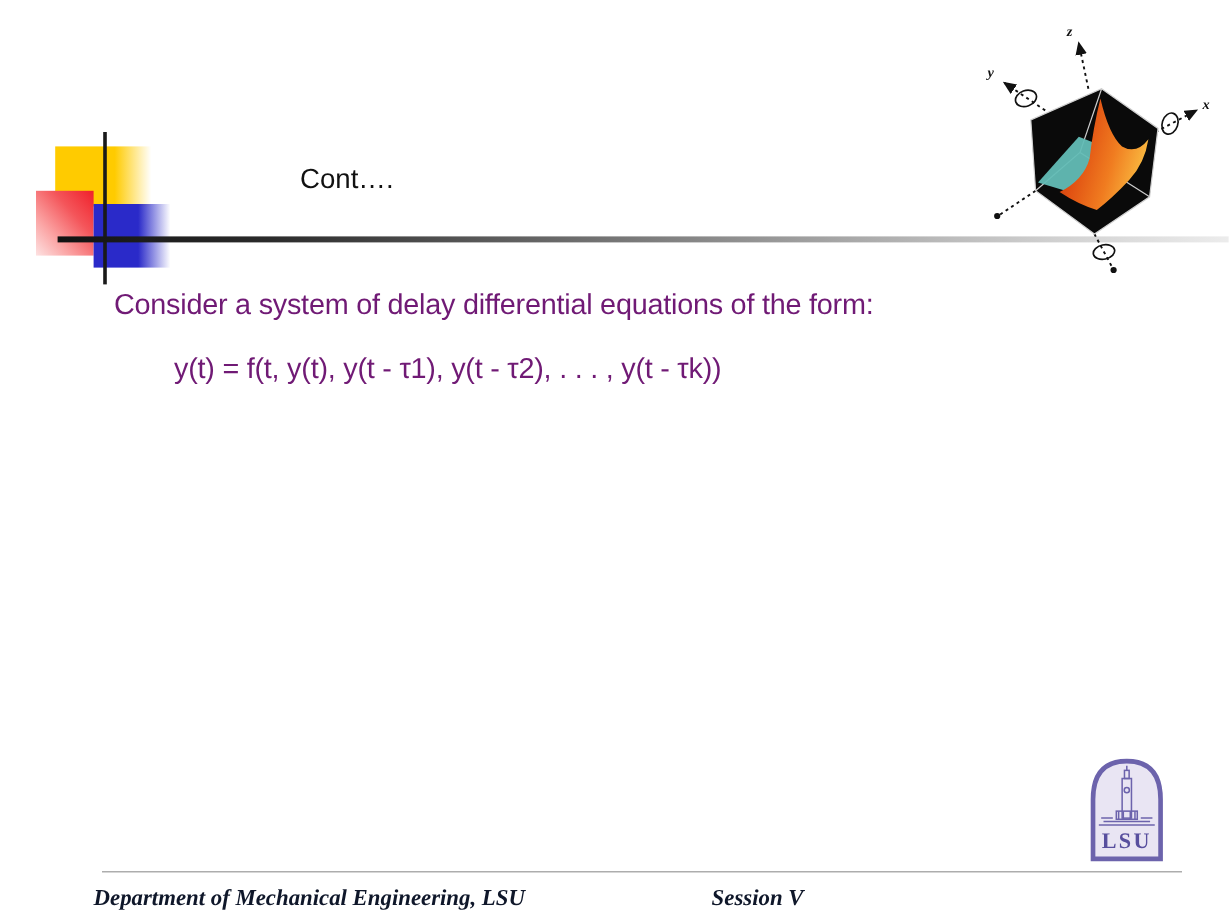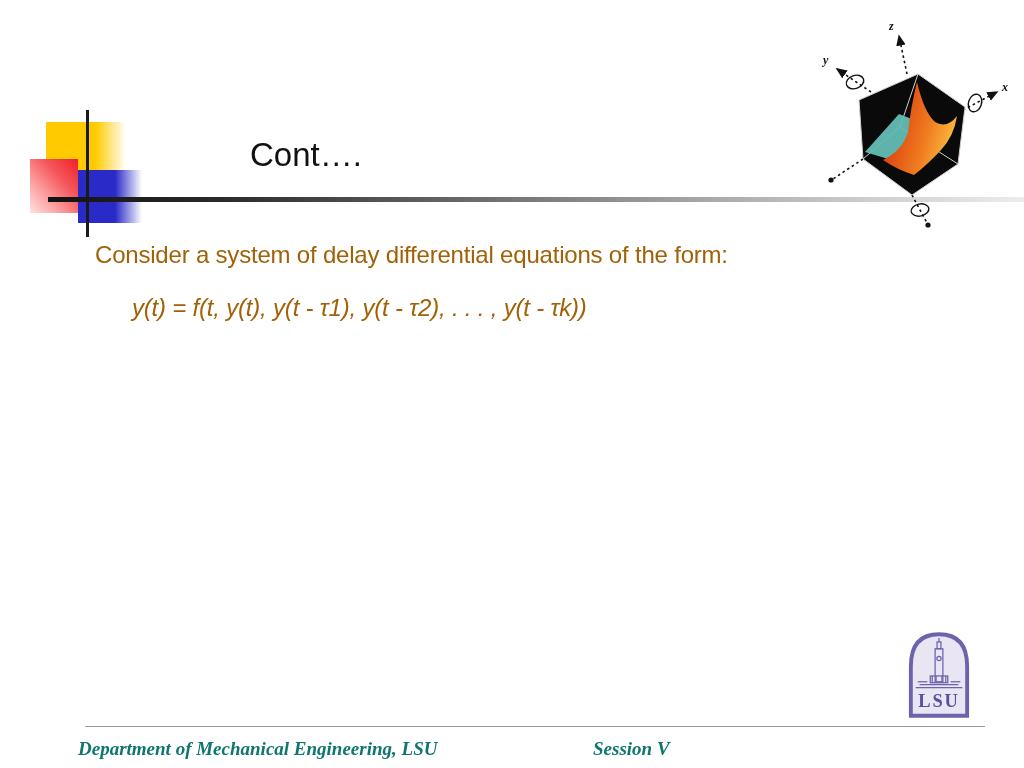--- a/index.html
+++ b/index.html
@@ -26,38 +26,38 @@
   .vline{
     position:absolute;left:86px;top:110px;width:3px;height:127px;background:#1a1a1a;
   }
   .title-rule{
     position:absolute;left:48px;top:197px;width:976px;height:5px;
     background:linear-gradient(to right,#121212 0%,#2b2b2b 18%,#6f6f6f 45%,#a9a9a9 68%,#d2d2d2 86%,#ececec 100%);
   }
 
   .slide-title{
     position:absolute;left:250px;top:136px;
-    font-size:33px;color:#111;letter-spacing:0px;
+    font-size:23px;color:#111;letter-spacing:0px;
   }
 
-  .body-text{position:absolute;color:#a16207;font-size:24px;letter-spacing:-0.2px;white-space:nowrap;}
+  .body-text{position:absolute;color:#701a75;font-size:24px;letter-spacing:-0.2px;white-space:nowrap;}
   .line1{left:95px;top:241px;}
-  .equation{left:132px;top:294px;font-style:italic;}
+  .equation{left:145px;top:294px;}
   .line3{left:95px;top:341px;}
 
   .matlab-logo{position:absolute;left:815px;top:12px;width:200px;height:220px;}
   .lsu-logo{position:absolute;left:906px;top:629px;width:66px;height:90px;}
 
   .footer-rule{
     position:absolute;left:85px;top:726px;width:900px;height:1px;background:#9a9a9a;
   }
   .footer-text{
     position:absolute;top:738px;
     font-family:"Liberation Serif", serif;font-weight:bold;font-style:italic;
-    font-size:19px;color:#0f766e;white-space:nowrap;
+    font-size:19px;color:#0f172a;white-space:nowrap;
   }
   .footer-left{left:78px;}
   .footer-right{left:593px;text-align:center;}
 
   .axis-label{font-family:"Liberation Serif", serif;font-weight:bold;font-style:italic;font-size:12px;fill:#111;}
   .lsu-text{font-family:"Liberation Serif", serif;font-weight:bold;font-size:19px;fill:#584f9e;letter-spacing:2px;}
 </style>
 </head>
 <body>
 

